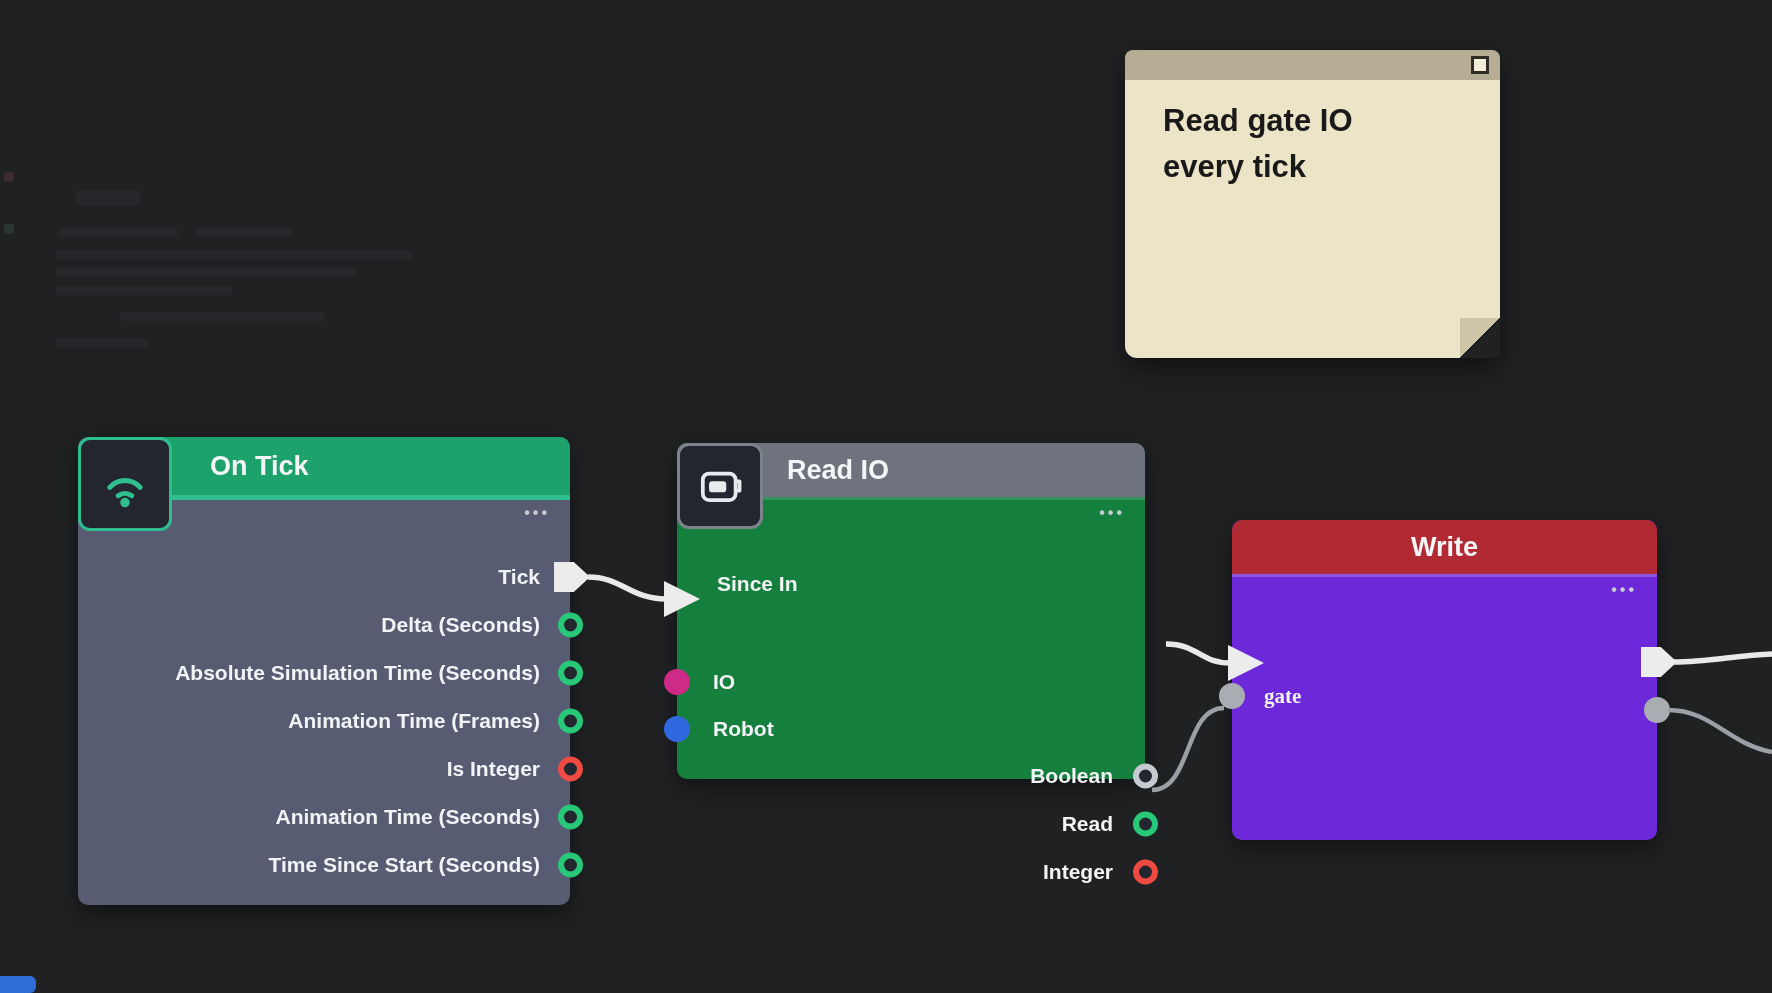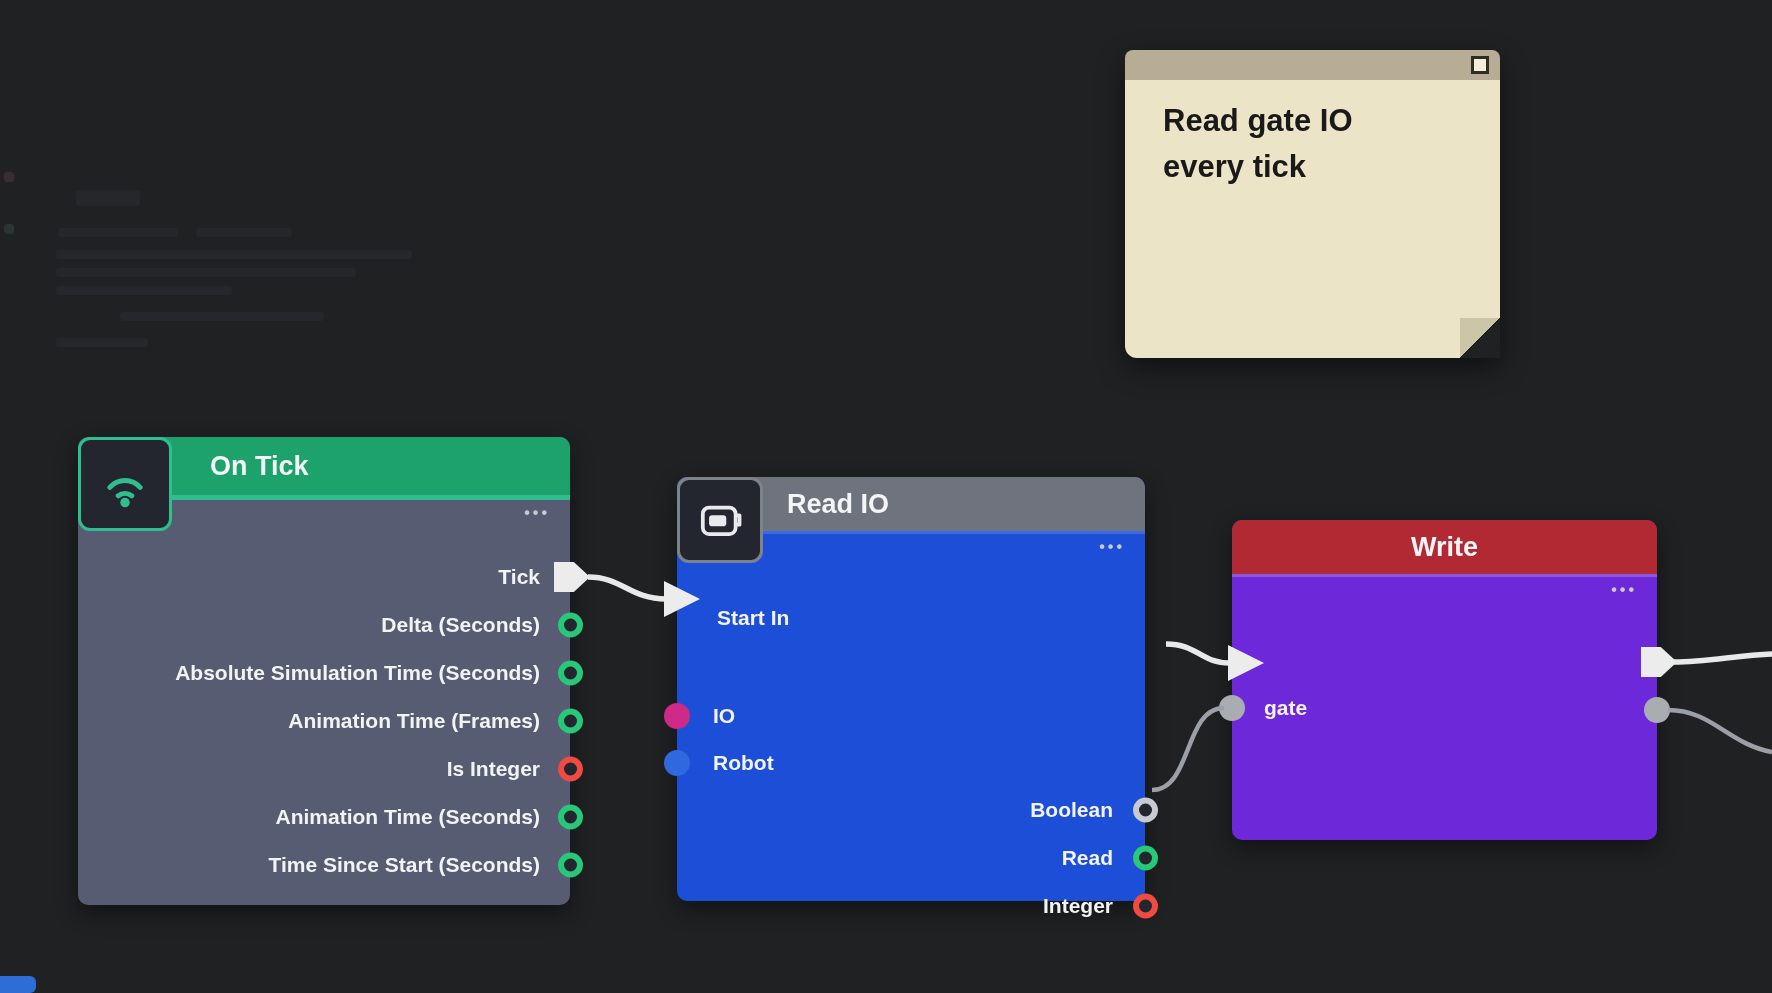--- a/index.html
+++ b/index.html
@@ -123,38 +123,38 @@
         <span class="pin-label">Animation Time (Seconds)</span>
         <span class="pin ring right" style="border-color: rgb(39, 200, 120);"></span>
       </div>
       <div class="row out">
         <span class="pin-label">Time Since Start (Seconds)</span>
         <span class="pin ring right" style="border-color: rgb(39, 200, 120);"></span>
       </div>
     </div>
   </div>
 
-  <div class="node" style="left: 677px; top: 477px; width: 468px; height: 424px; background-color: #1d4ed8;">
+  <div class="node" style="left: 677px; top: 443px; width: 468px; height: 336px; background-color: #15803d;">
     <div class="node-header" style="height: 54px; padding-left: 110px; background-color: rgb(110, 115, 125);">
       <span class="node-title">Read IO</span>
     </div>
     <div class="sep" style="left:86px;right:0;top:54px;height:3px;background:rgba(255,255,255,.15);"></div>
     <div class="icon-box" style="width:86px;height:86px;border:3px solid #7d838d;">
       <svg width="50" height="50" viewBox="0 0 32 32">
         <g fill="none" stroke="#e8eaee" stroke-width="2.4" stroke-linejoin="round">
           <rect x="5" y="8" width="21" height="17" rx="4"></rect>
           <path d="M 26 13 h 2.5 v 6 h -2.5"></path>
         </g>
         <rect x="9" y="13" width="11" height="7" rx="2" fill="#e8eaee"></rect>
       </svg>
     </div>
     <div class="dots" style="top:62px;">•••</div>
 
     <div class="row in abs" style="top:121px;padding-left:40px;">
-      <span class="pin-label">Start In</span>
+      <span class="pin-label">Since In</span>
     </div>
     <div class="row in abs" style="top:219px;">
       <span class="pin dotf left" style="background-color: rgb(206, 42, 135);"></span>
       <span class="pin-label">IO</span>
     </div>
     <div class="row in abs" style="top:266px;">
       <span class="pin dotf left" style="background-color: rgb(48, 105, 223);"></span>
       <span class="pin-label">Robot</span>
     </div>
 
@@ -172,21 +172,21 @@
     </div>
   </div>
 
   <div class="node" style="left: 1232px; top: 520px; width: 425px; height: 320px; background-color: #6d28d9;">
     <div class="node-header" style="height: 54px; background-color: rgb(177, 42, 51);">
       <span class="node-title center">Write</span>
     </div>
     <div class="sep" style="left:0;right:0;top:54px;height:3px;background:rgba(255,255,255,.22);"></div>
     <div class="dots" style="top:62px;">•••</div>
 
-    <div class="row in abs" style="top:168px;padding-left:32px;">
+    <div class="row in abs" style="top:156px;padding-left:32px;font-family:Liberation Serif, serif;">
       <span class="pin dotf left" style="background-color: rgb(169, 173, 178);"></span>
       <span class="pin-label">gate</span>
     </div>
 
     <span class="pin exec" style="right: -20px; top: 127px; transform: none; background-color: rgb(236, 236, 236);"></span>
     <span class="pin dotf" style="right: -13px; top: 177px; transform: none; background-color: rgb(169, 173, 178);"></span>
   </div>
 
   <svg id="wires" width="1772" height="993" viewBox="0 0 1772 993">
     <path class="wexec" d="M 588 577 C 622 577 630 599 666 599" style="stroke: rgb(233, 233, 233);"></path>

